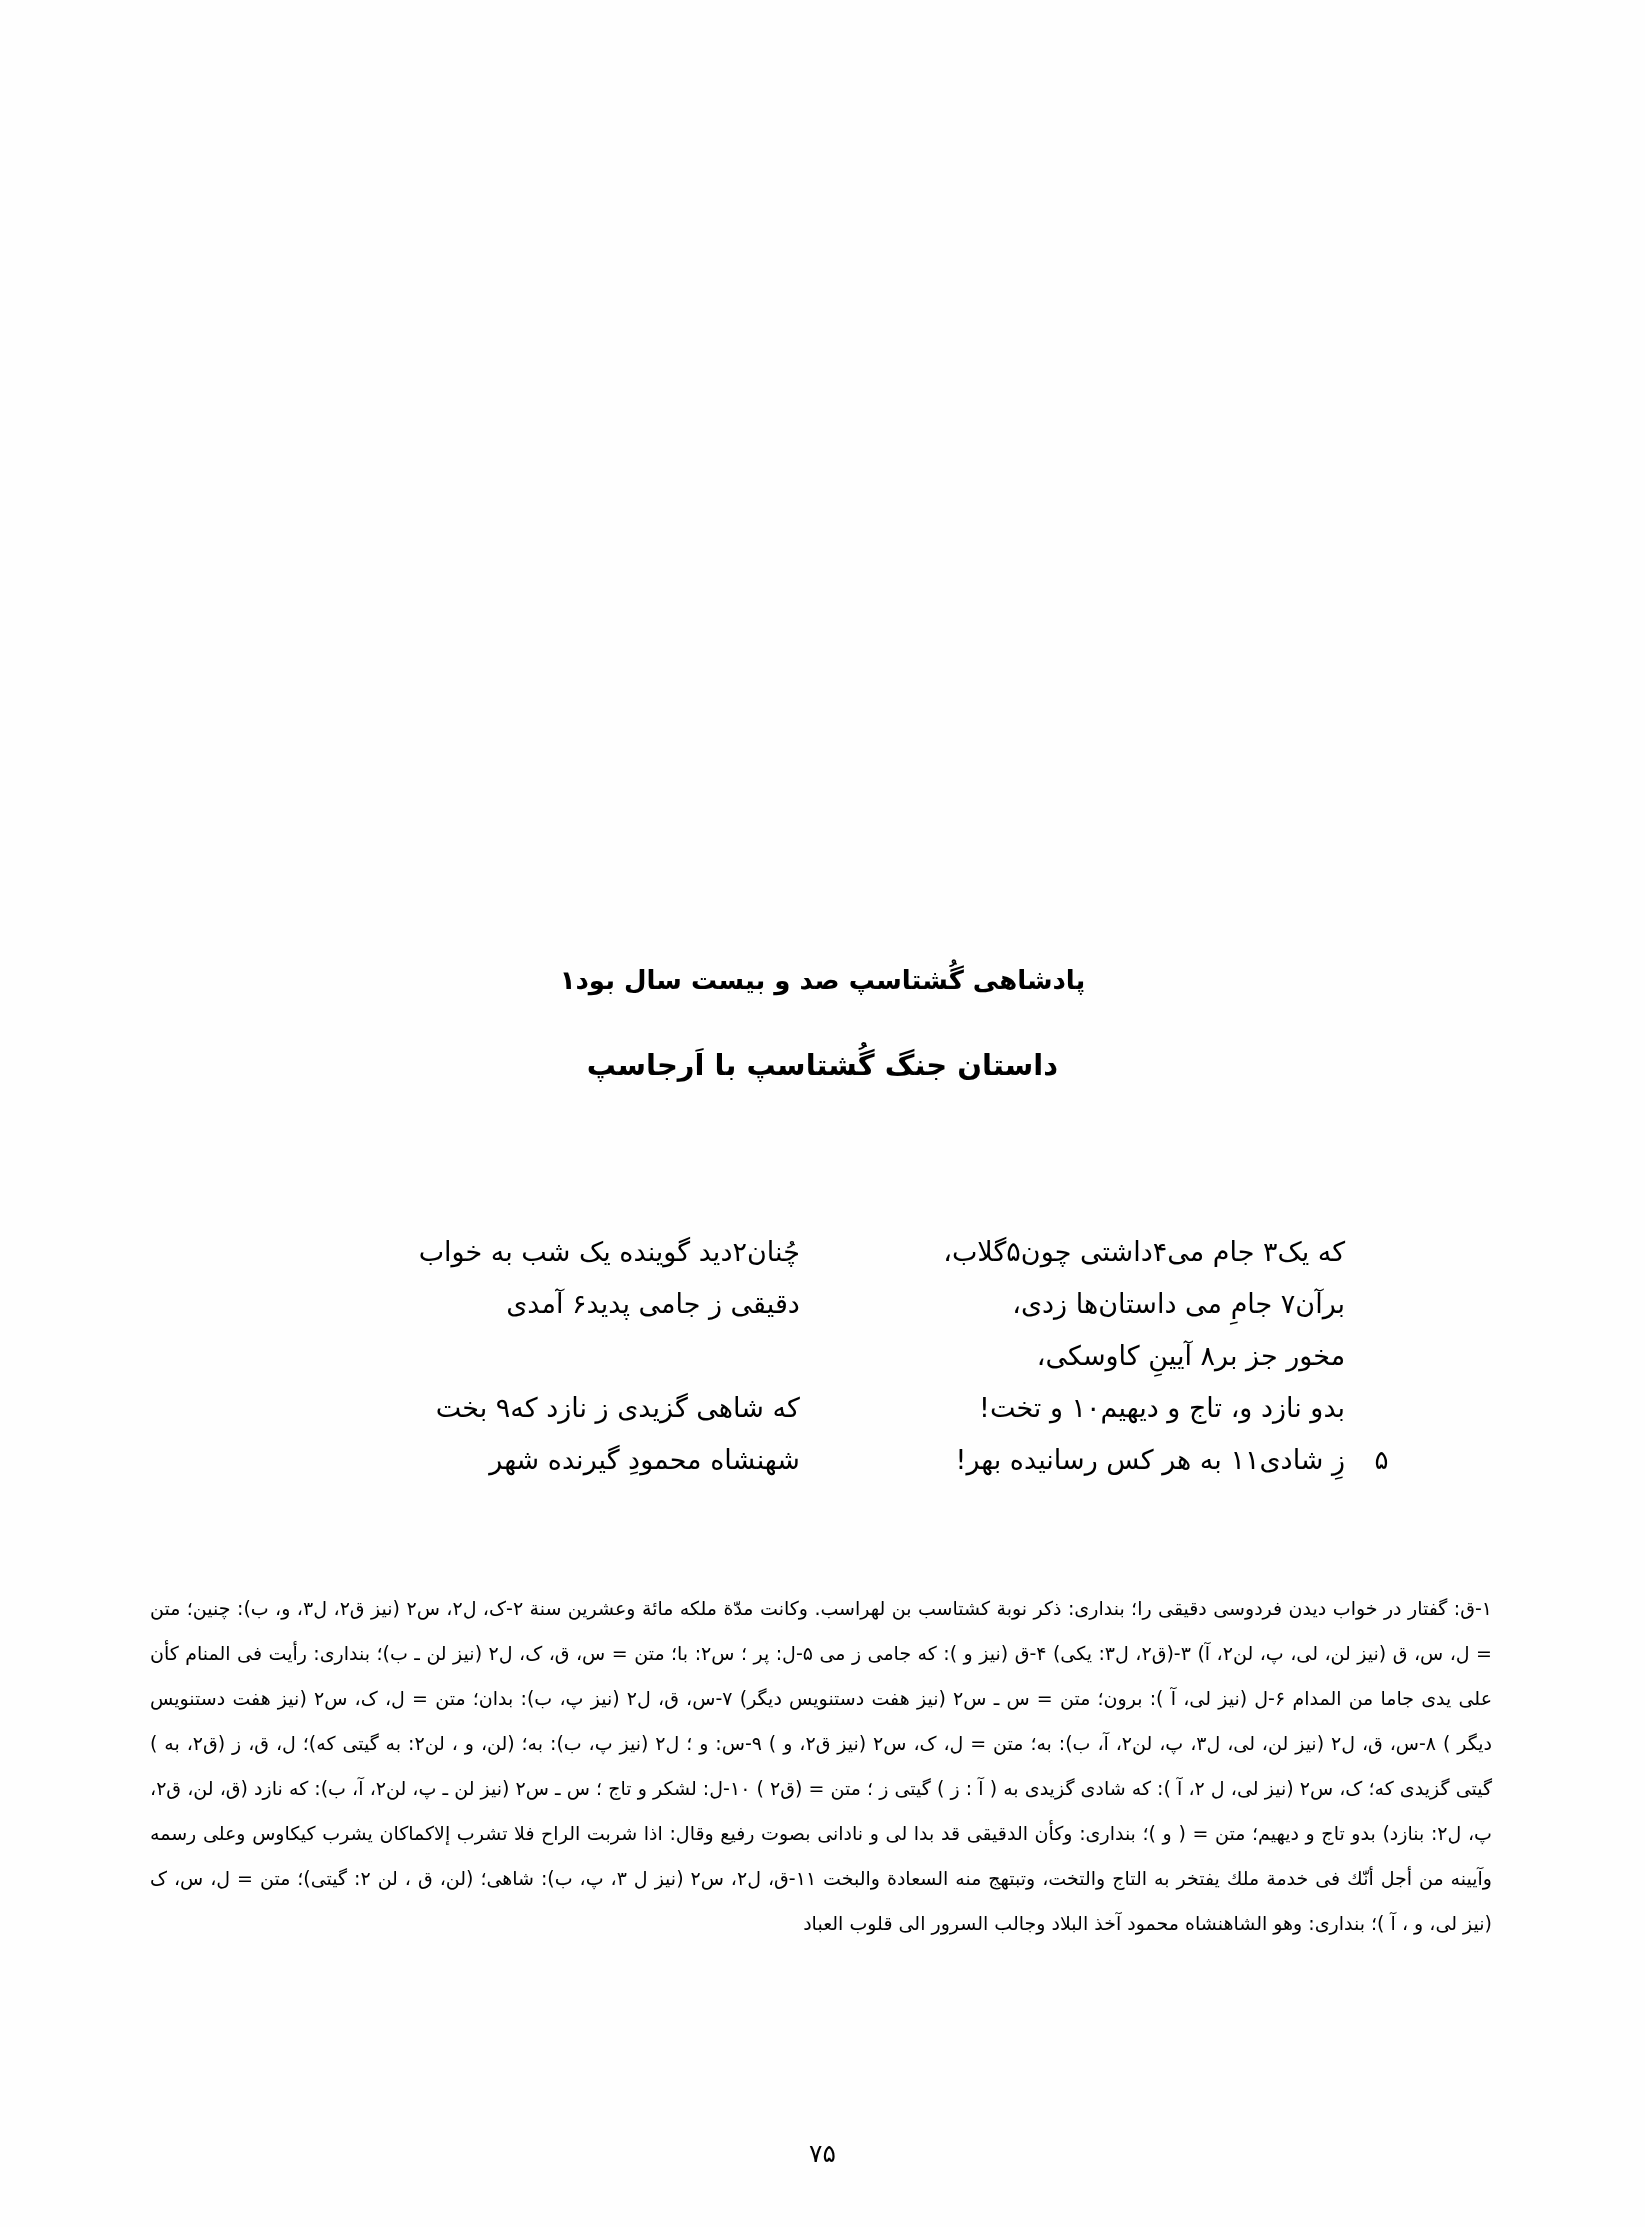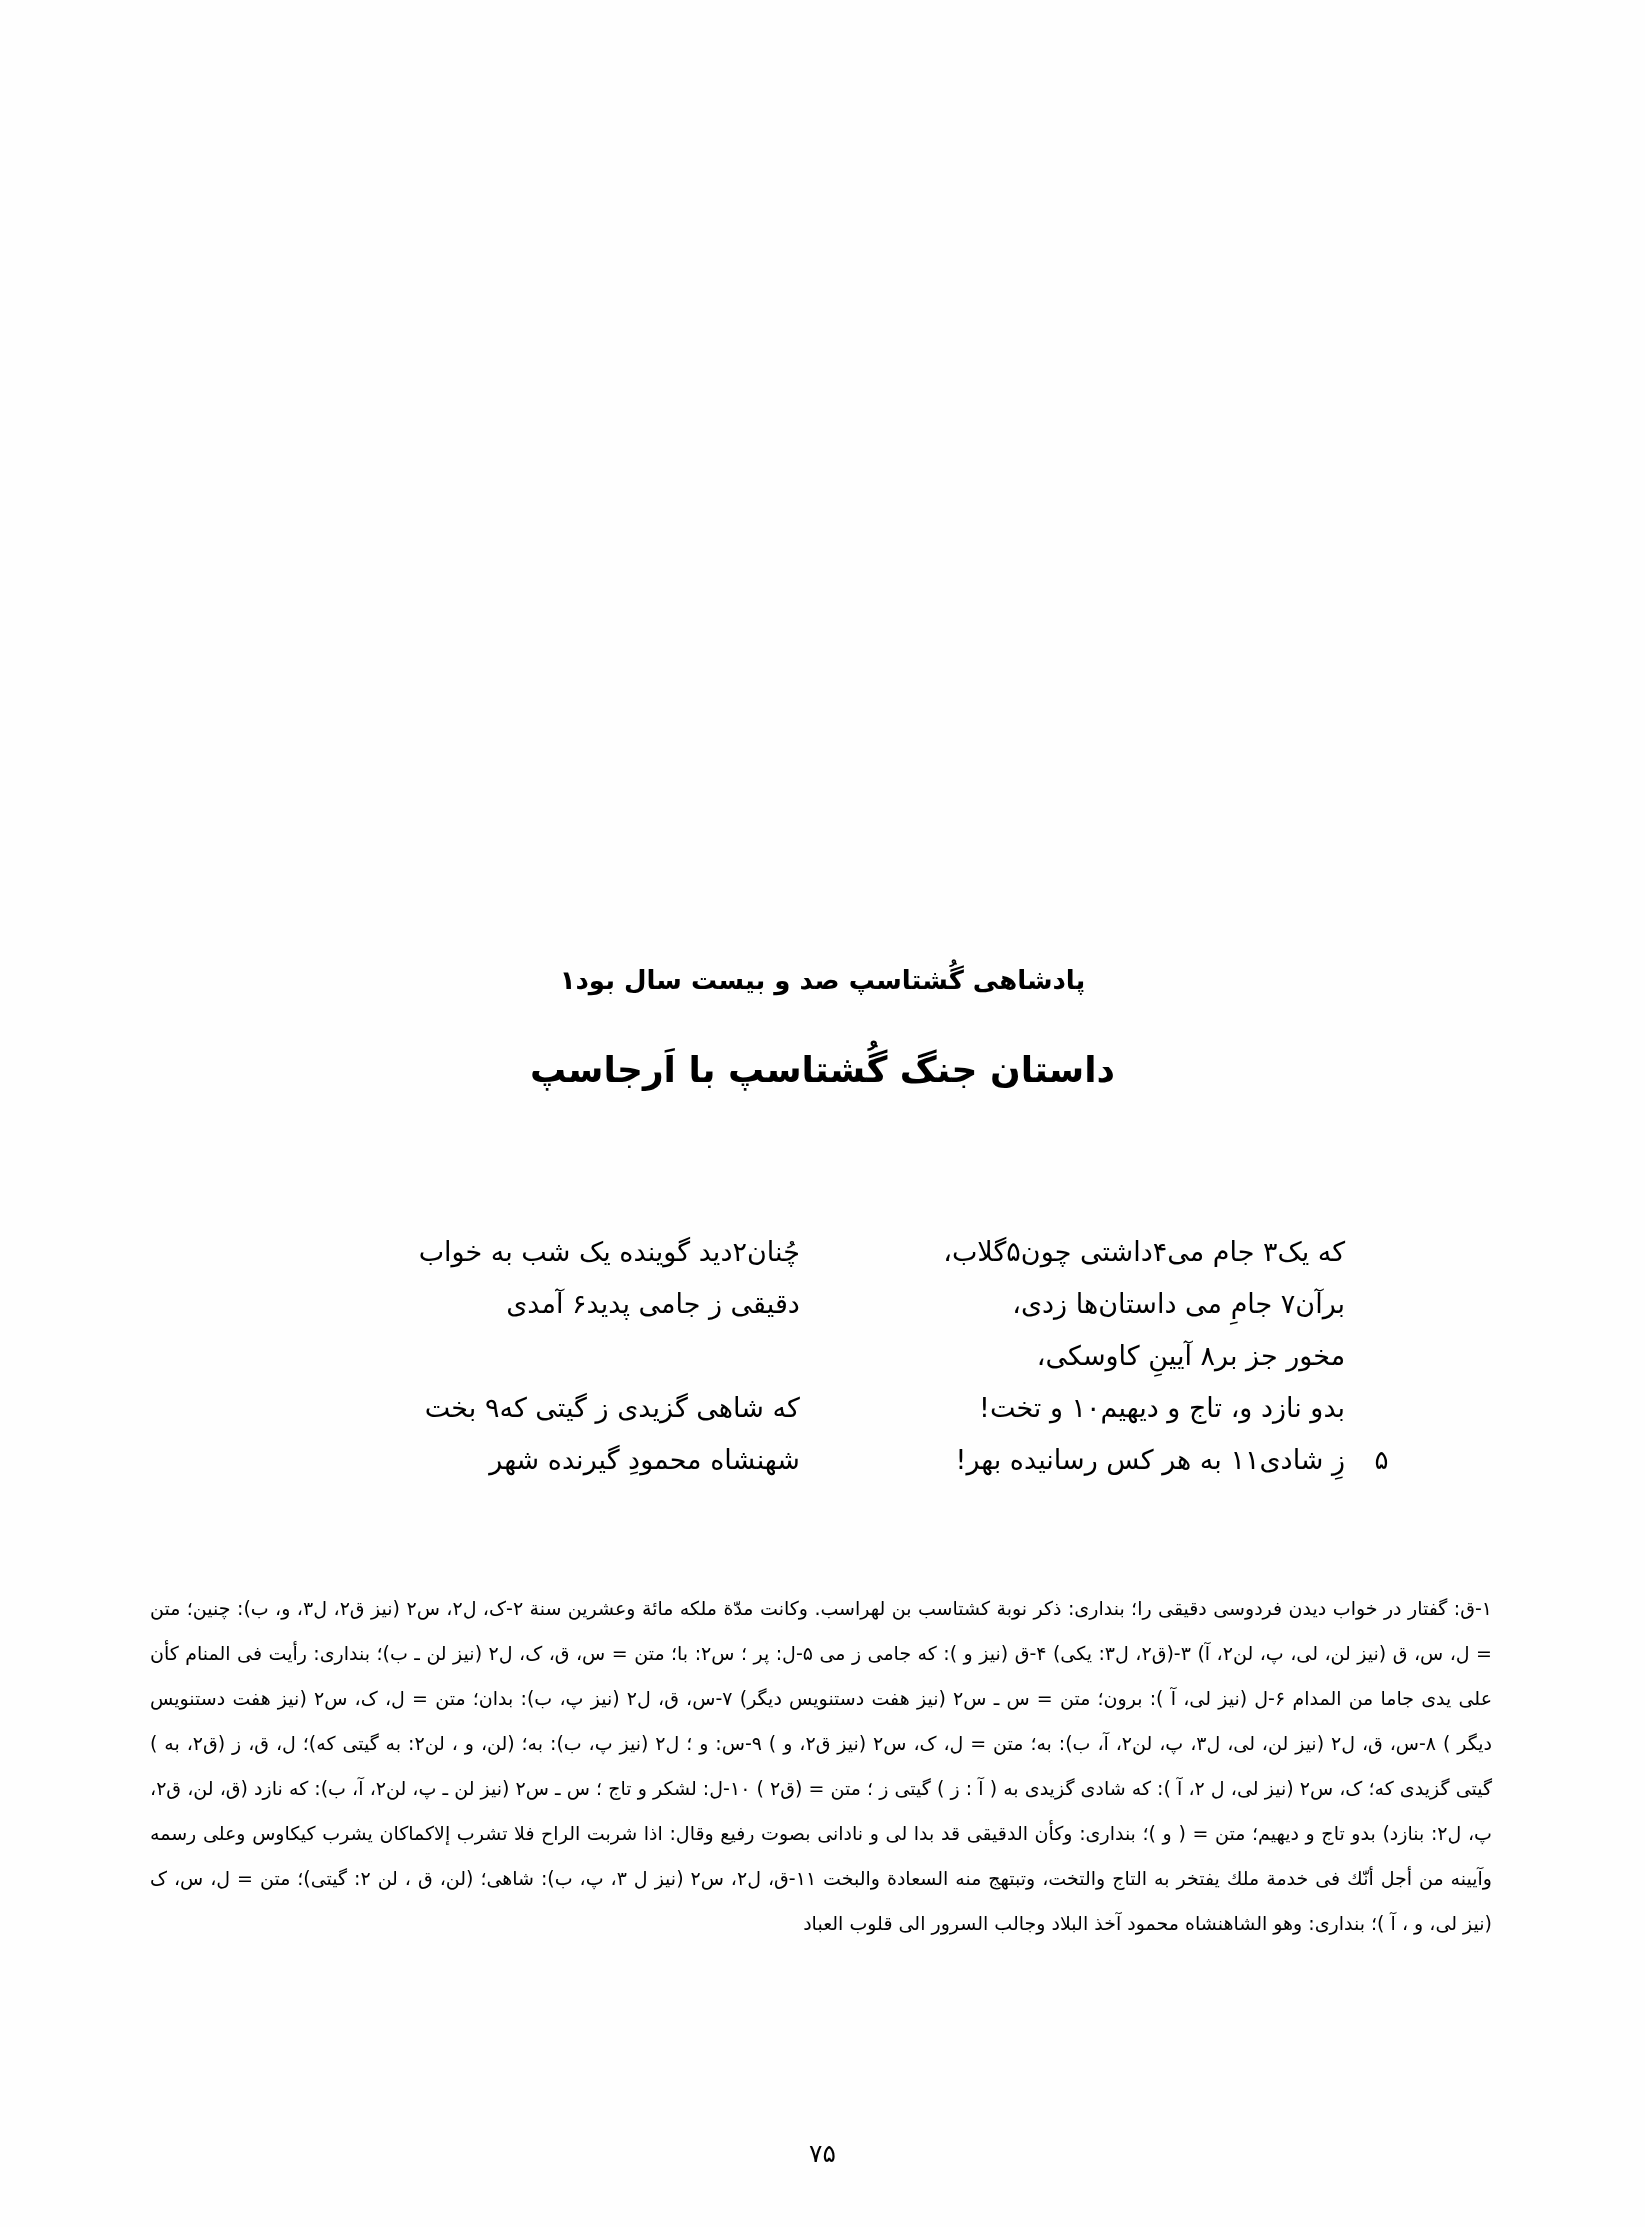--- a/index.html
+++ b/index.html
@@ -34,21 +34,21 @@
   .heading-main {
     font-size: 26px;
     font-weight: bold;
     letter-spacing: 0.3px;
     line-height: 1.25;
     direction: rtl;
     unicode-bidi: isolate;
   }
   .heading-sub {
     margin-top: 50px;
-    font-size: 36px;
+    font-size: 29px;
     font-weight: bold;
     line-height: 1.25;
     direction: rtl;
     unicode-bidi: isolate;
   }
 
   
   .verse-block {
     position: absolute;
     top: 1236px;
@@ -153,21 +153,21 @@
         <span>مخور جز بر۸ آیینِ کاوسکی،</span>
       </div>
     </div>
 
     <div class="verse-row">
       <div class="num-col"></div>
       <div class="hemistich left">
         <span>بدو نازد و، تاج و دیهیم۱۰ و تخت!</span>
       </div>
       <div class="hemistich right">
-        <span>که شاهی گزیدی ز گیتی که۹ بخت</span>
+        <span>که شاهی گزیدی ز نازد که۹ بخت</span>
       </div>
     </div>
 
     <div class="verse-row">
       <div class="num-col">۵</div>
       <div class="hemistich left">
         <span>زِ شادی۱۱ به هر کس رسانیده بهر!</span>
       </div>
       <div class="hemistich right">
         <span>شهنشاه محمودِ گیرنده شهر</span>

